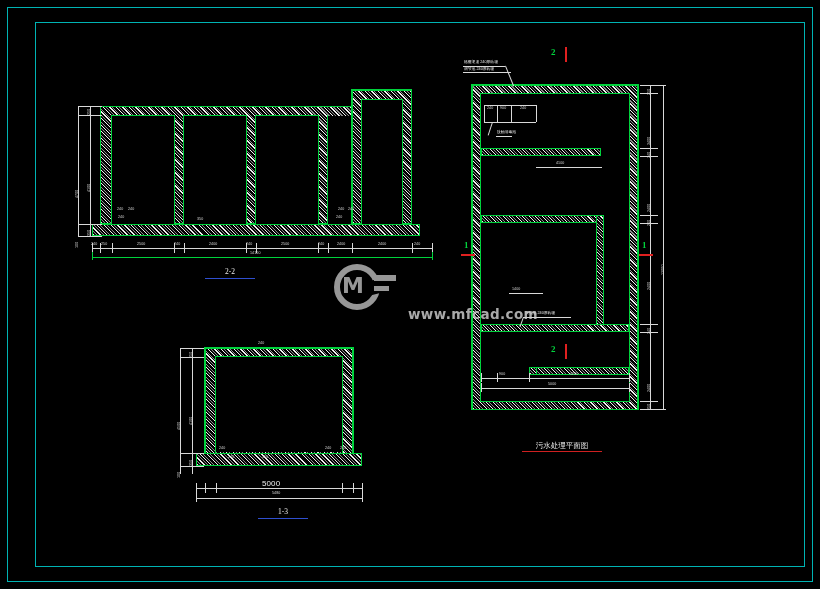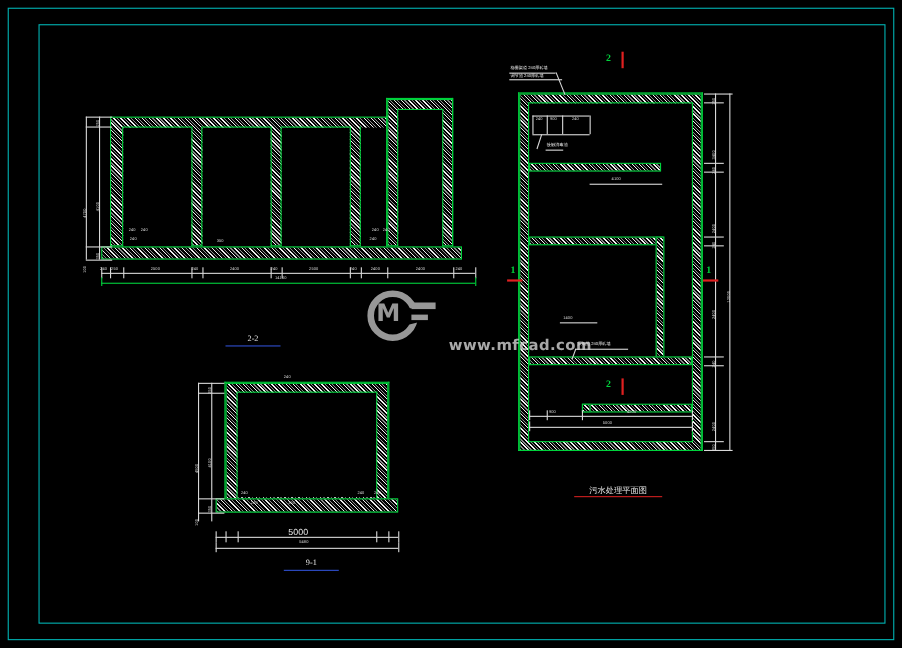--- a/index.html
+++ b/index.html
@@ -127,21 +127,21 @@
     <span class="dimtxt" style="left:318px;top:243px;">240</span>
     <span class="dimtxt" style="left:337px;top:243px;">2400</span>
     <span class="dimtxt" style="left:378px;top:243px;">2400</span>
     <span class="dimtxt" style="left:414px;top:243px;">240</span>
 
     <div class="gln" style="left:92px;top:257px;width:340px;height:1px;"></div>
     <div class="gln" style="left:92px;top:252px;width:1px;height:8px;"></div>
     <div class="gln" style="left:432px;top:252px;width:1px;height:8px;"></div>
     <span class="dimtxt" style="left:250px;top:252px;">14100</span>
 
-    <div class="caption" style="left:205px;top:268px;width:50px;margin-top:36px;">
+    <div class="caption" style="left:205px;top:268px;width:50px;">
       <div class="ctext">2-2</div>
       <div class="ul1"></div>
     </div>
   </div>
 
   <div>
     <div class="wall" style="left:205px;top:348px;width:148px;height:118px;"></div>
     <div class="void" style="left:216px;top:357px;width:126px;height:95px;"></div>
     <div class="gln" style="left:216px;top:356px;width:127px;height:1px;"></div>
     <div class="gln" style="left:215px;top:356px;width:1px;height:97px;"></div>
@@ -179,21 +179,21 @@
     <div class="wln" style="left:353px;top:483px;width:1px;height:10px;"></div>
     <div class="wln" style="left:362px;top:483px;width:1px;height:10px;"></div>
     <span class="dimtxt" style="left:262px;top:480px;font-size:8px;color:#eaeaea;">5000</span>
 
     <div class="wln" style="left:196px;top:498px;width:166px;height:1px;"></div>
     <div class="wln" style="left:196px;top:493px;width:1px;height:9px;"></div>
     <div class="wln" style="left:362px;top:493px;width:1px;height:9px;"></div>
     <span class="dimtxt" style="left:272px;top:492px;">5480</span>
 
     <div class="caption" style="left:258px;top:508px;width:50px;">
-      <div class="ctext">9-1</div>
+      <div class="ctext">1-3</div>
       <div class="ul1"></div>
     </div>
   </div>
 
   <div>
 
     <div class="wall" style="left:472px;top:85px;width:166px;height:325px;"></div>
     <div class="void" style="left:481px;top:94px;width:148px;height:307px;"></div>
     <div class="gln" style="left:481px;top:93px;width:149px;height:1px;"></div>
     <div class="gln" style="left:481px;top:401px;width:149px;height:1px;"></div>

